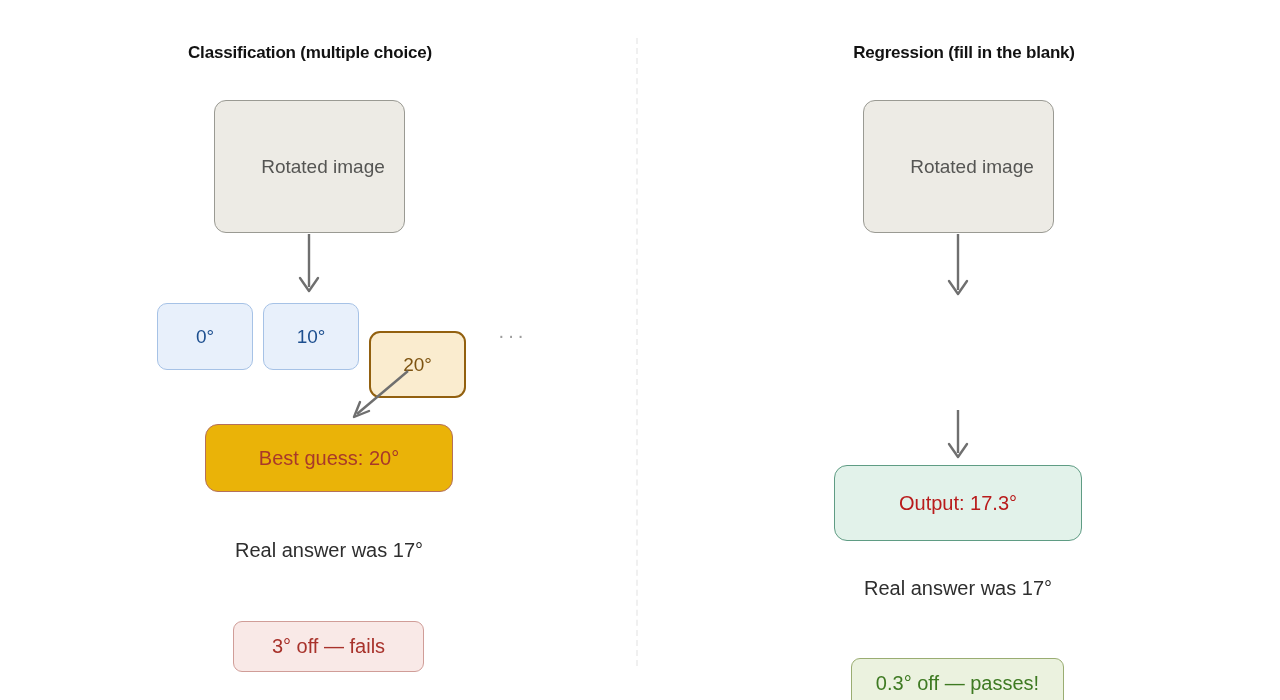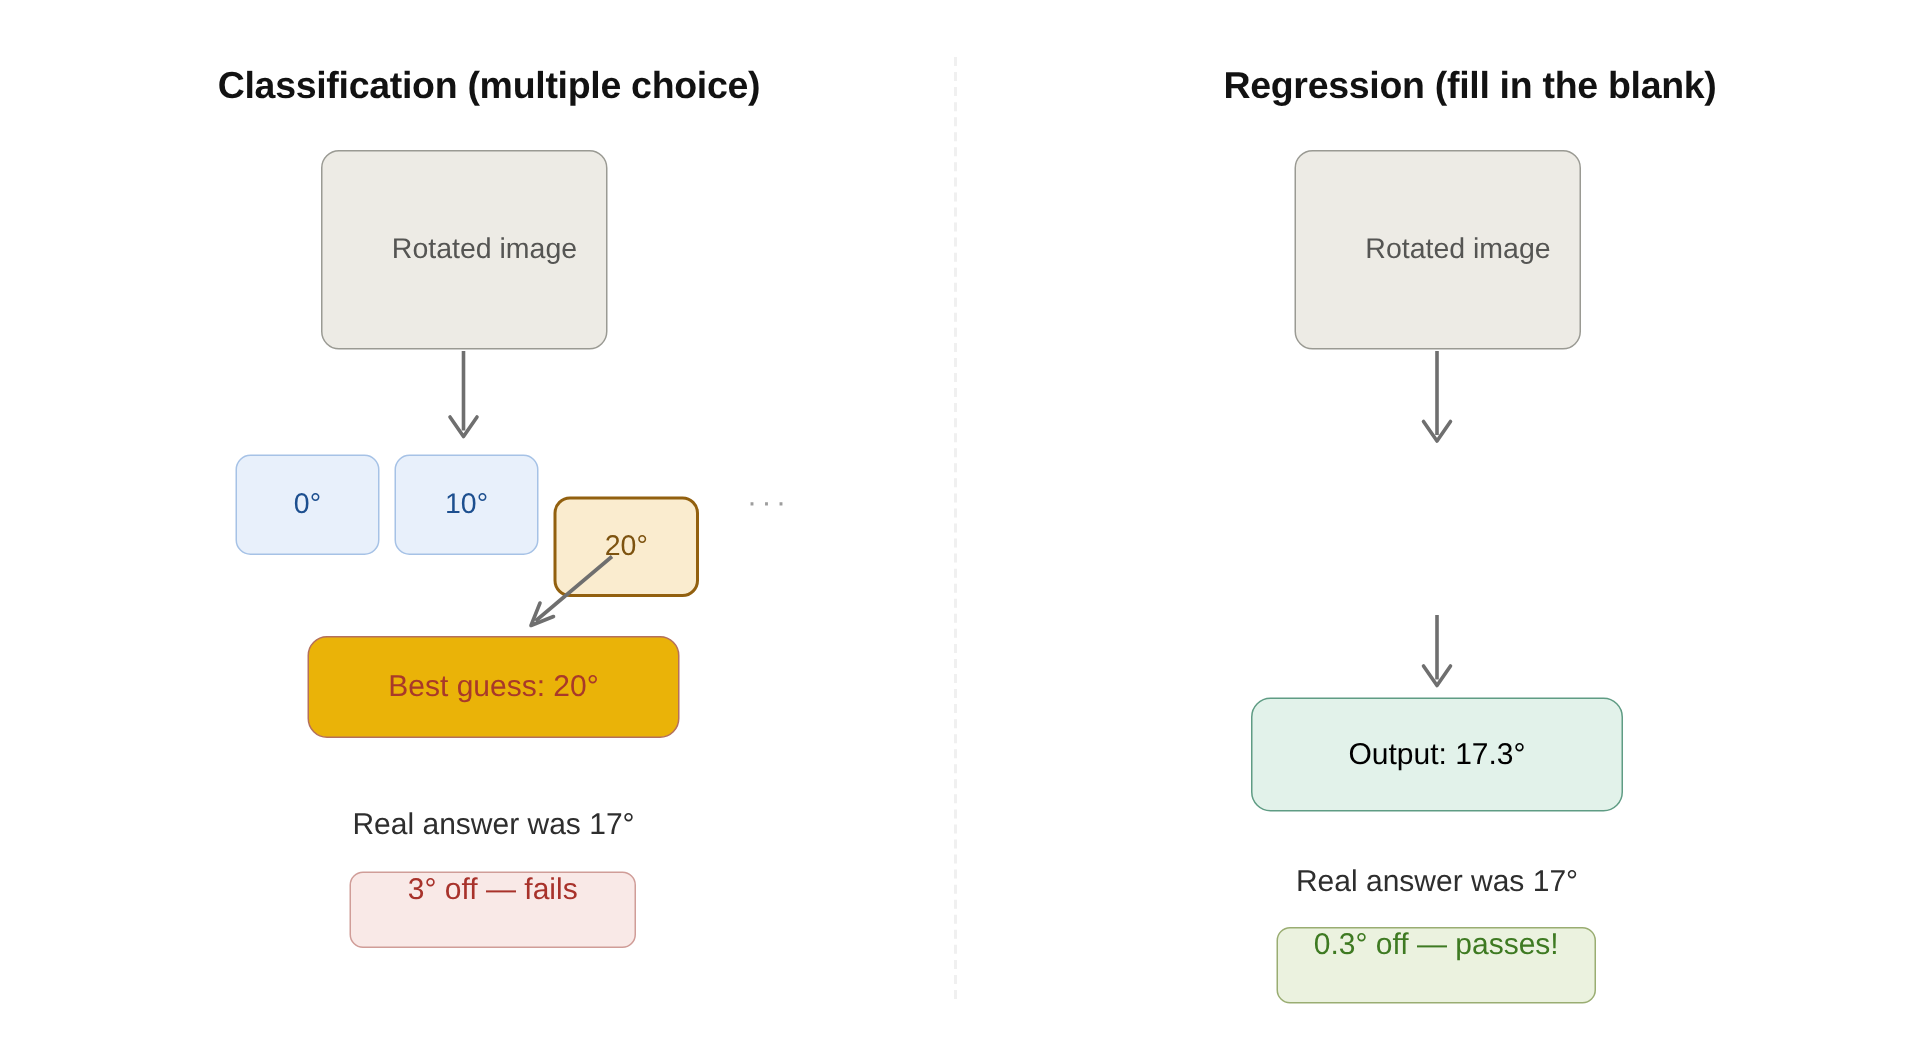--- a/index.html
+++ b/index.html
@@ -28,26 +28,25 @@
     top: 38px;
     width: 0;
     height: 628px;
     border-left: 2px dashed #f0f0f0;
   }
 
   
   .col-title {
     position: absolute;
     text-align: center;
-    font-size: 25px;
+    font-size: 17px;
     font-weight: bold;
     color: #121212;
     letter-spacing: -0.2px;
     white-space: nowrap;
-    padding-left: 16px;
   }
   #title-left  { left: 0px;   top: 43px; width: 620px; }
   #title-right { left: 648px; top: 43px; width: 632px; text-align: center; }
 
   
   .node {
     position: absolute;
     box-sizing: border-box;
     display: flex;
     flex-direction: column;
@@ -129,44 +128,46 @@
   }
   #ai-predicts .line-sub {
     font-size: 19px;
     color: #1c6348;
   }
 
   #output-box {
     left: 834px; top: 465px; width: 248px; height: 76px;
     background: #e2f2ea;
     border: 1.6px solid #5f9c84;
-    color: #000000;
+    color: #b91c1c;
     font-size: 20px;
     border-radius: 13px;
   }
 
   
   .caption {
     position: absolute;
     font-size: 20px;
     color: #2e2e2e;
     text-align: center;
     white-space: nowrap;
   }
   #caption-left  { left: 145px; top: 539px; width: 368px; }
   #caption-right { left: 774px; top: 577px; width: 368px; }
 
   
   .badge {
     position: absolute;
     box-sizing: border-box;
     display: flex;
+    align-items: center;
     justify-content: center;
     border-radius: 9px;
     font-size: 20px;
+    margin-top: 40px;
   }
   #badge-fail {
     left: 233px; top: 581px; width: 191px; height: 51px;
     background: #f9e9e7;
     border: 1.6px solid #d09d98;
     color: #a8322b;
   }
   #badge-pass {
     left: 851px; top: 618px; width: 213px; height: 51px;
     background: #ebf2df;

